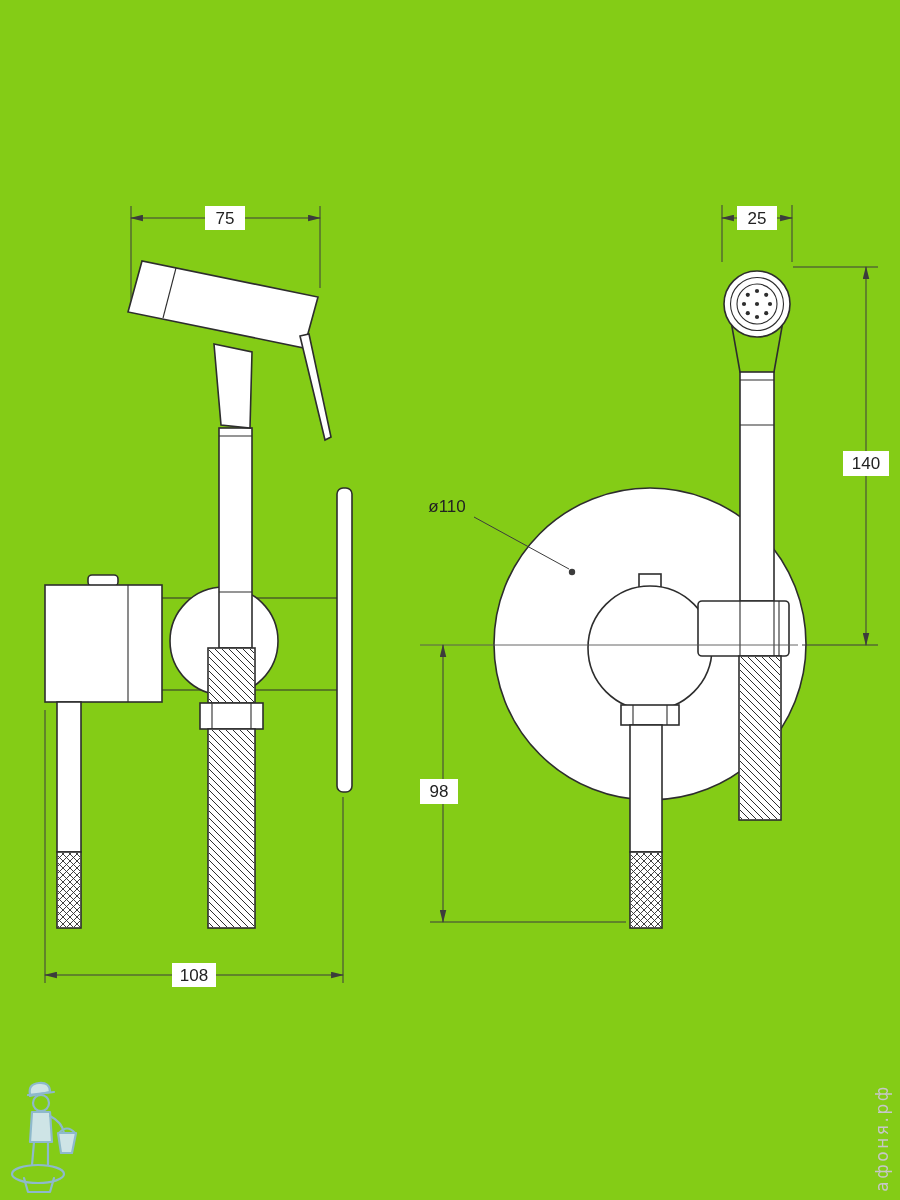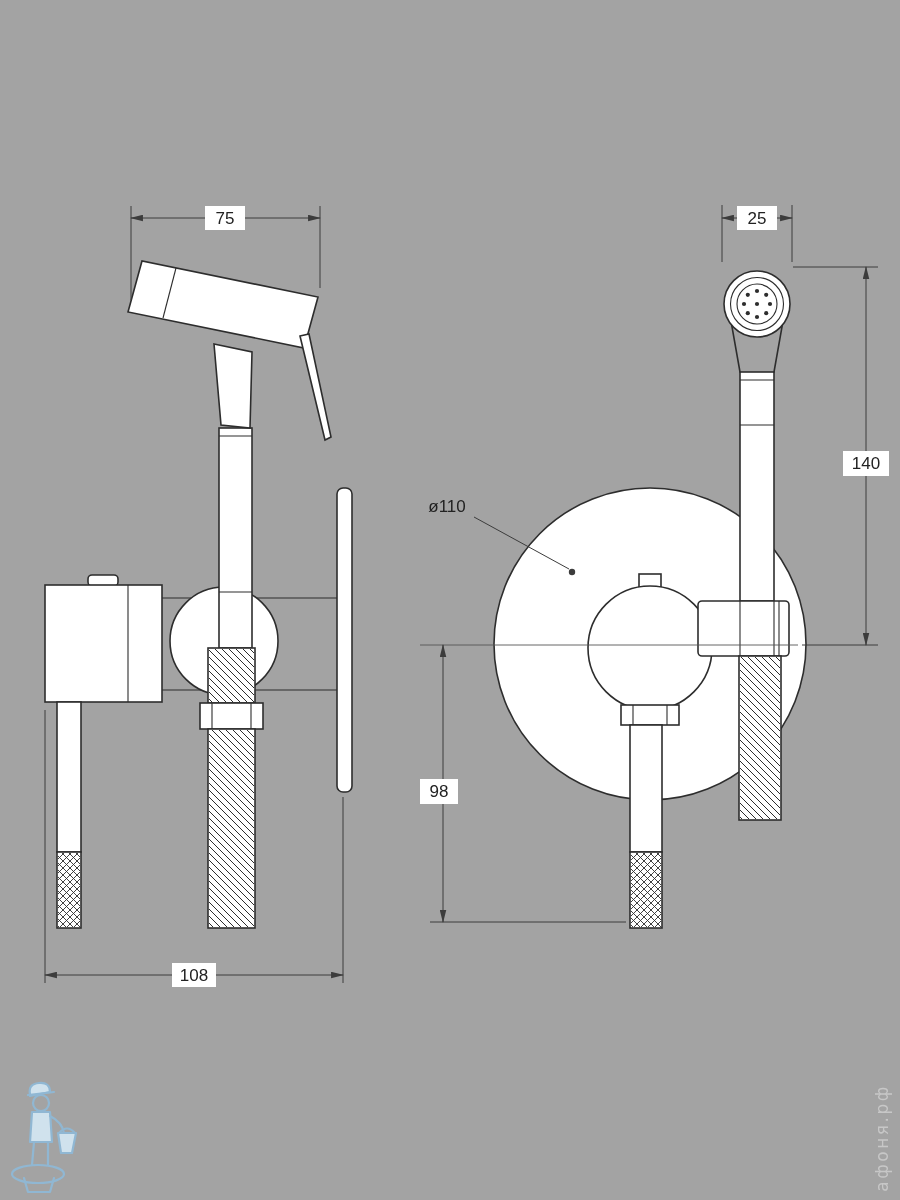--- a/index.html
+++ b/index.html
@@ -1,16 +1,16 @@
 <!DOCTYPE html>
 <html><head>
 <meta charset="utf-8">
 <style>
   html,body{margin:0;padding:0;background:#fff;}
-  .canvas{position:relative;width:900px;height:1200px;background:#a3a3a3;overflow:hidden;}
+  .canvas{position:relative;width:900px;height:1200px;background:#84cc16;overflow:hidden;}
   svg{display:block;}
   .ol  {stroke:#2d2d2d;stroke-width:1.6;fill:none;stroke-linecap:round;}
   .olf {stroke:#2d2d2d;stroke-width:1.6;fill:#fff;}
   .thin{stroke:#2d2d2d;stroke-width:1.1;fill:none;}
   .dim {stroke:#3c3c3c;stroke-width:1;fill:none;}
   .cl  {stroke:#555;stroke-width:0.9;fill:none;}
   .dim-text{font-family:"Liberation Sans","DejaVu Sans",sans-serif;font-size:17px;fill:#222;}
   .wm-text{font-family:"DejaVu Sans","Liberation Sans",sans-serif;font-size:17px;fill:#c7c7c7;letter-spacing:2.5px;}
   .wm{stroke:#8fb9d6;stroke-width:2.2;fill:none;stroke-linecap:round;stroke-linejoin:round;}
   .wmf{stroke:#8fb9d6;stroke-width:2.2;fill:#d3e6f2;stroke-linejoin:round;}

